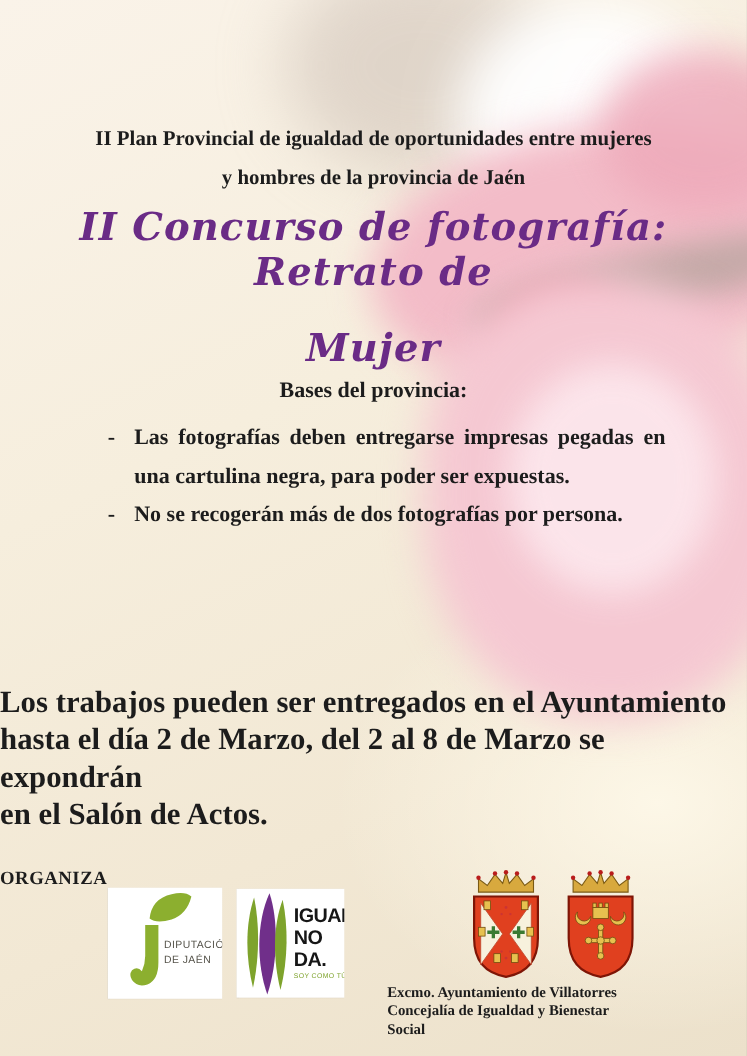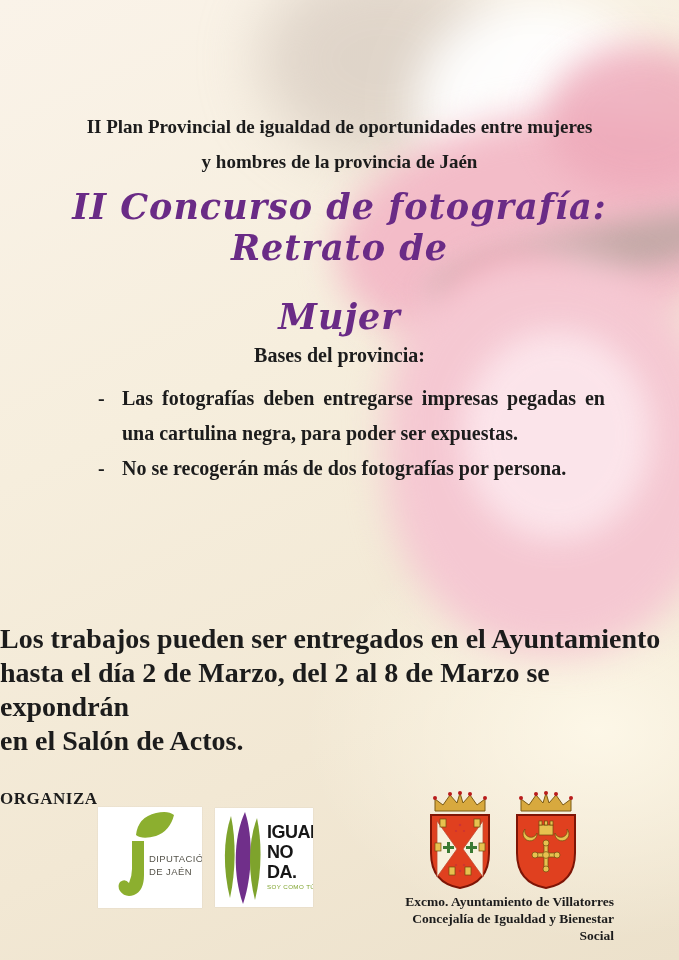--- a/index.html
+++ b/index.html
@@ -40,21 +40,21 @@
   .delivery { top:590px; text-align:left; font-size:28px; font-weight:bold; line-height:34px;margin-top:32px; }
   .organiza { top:789px; font-size:17px; font-weight:bold; letter-spacing:.5px; }
 
   
   .logo-box { position:absolute; background:#ffffff; z-index:2; box-shadow:0 0 1px rgba(0,0,0,.15); }
   .logo-dipujaen  { left:98px;  top:807px; width:104px; height:101px; }
   .logo-igualnoda { left:215px; top:808px; width:98px;  height:99px; }
   .shields { position:absolute; left:421px; top:791px; width:164px; height:100px; z-index:2;
     display:flex; gap:8px; }
   .caption { position:absolute; left:352px; top:893px; width:262px; z-index:2;
-    text-align:right; font-size:13.5px; font-weight:bold; line-height:17px; }
+    text-align:left; font-size:13.5px; font-weight:bold; line-height:17px; }
   svg { display:block; }
 </style>
 </head>
 <body>
 
 <div class="poster">
 
   <div>
     <div class="bg bg-nose-shadow"></div>
     <div class="bg bg-glare"></div>

